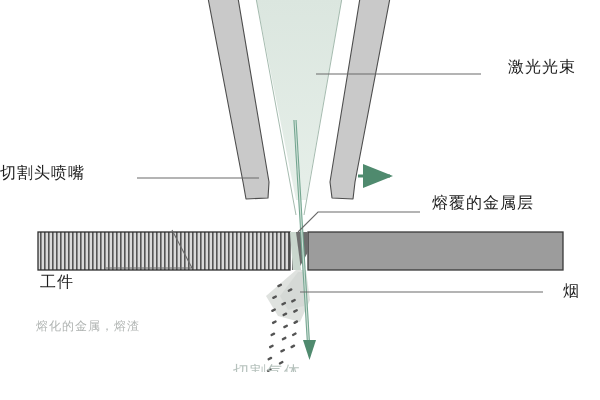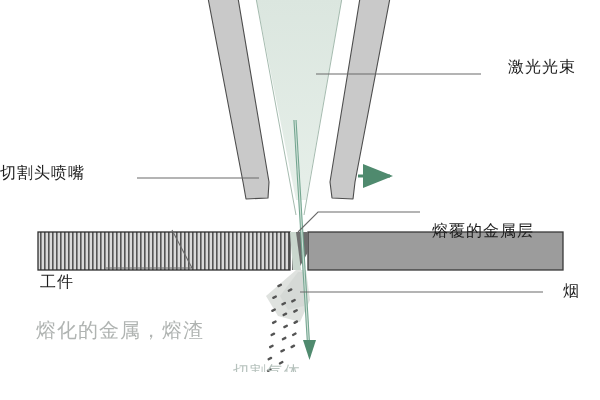--- a/index.html
+++ b/index.html
@@ -24,21 +24,21 @@
     display: block;
   }
   .lbl {
     position: absolute;
     white-space: nowrap;
     letter-spacing: 1px;
     line-height: 1;
     font-family: "Liberation Serif", "DejaVu Serif", serif;
   }
   .lbl-dark { color: #1d1d1d; font-size: 16px; }
-  .lbl-gray { color: #b0b4b2; font-size: 20px; }
+  .lbl-gray { color: #b0b4b2; font-size: 12px; }
   .lbl-green { color: #b6c2bd; font-size: 16px; }
 </style>
 </head>
 <body>
 
 <div id="diagram-root">
 
   <svg id="diagram-svg" viewBox="0 0 600 400">
     <defs>
       <pattern id="hatchPattern" width="4" height="8" patternUnits="userSpaceOnUse">
@@ -129,21 +129,21 @@
     <g>
       <line x1="358" y1="176" x2="390" y2="176" stroke="#4f8a6e" stroke-width="3" marker-end="url(#arrowHeadGreen)"></line>
     </g>
   </svg>
 
   <div class="lbl lbl-dark" style="left:508px; top:59px;">激光光束</div>
 
   <div class="lbl lbl-dark" style="left:0; top:165px;">切割头喷嘴</div>
 
 
-  <div class="lbl lbl-dark" style="left:432px; top:223px;">熔覆的金属层</div>
+  <div class="lbl lbl-dark" style="left:432px; top:195px;">熔覆的金属层</div>
 
   <div class="lbl lbl-dark" style="left:40px; top:274px;">工件</div>
 
   <div class="lbl lbl-dark" style="left:563px; top:283px;">烟</div>
 
   <div class="lbl lbl-gray" style="left:36px; top:320px;">熔化的金属，熔渣</div>
 
   <div class="lbl lbl-green" style="left:233px; top:364px;">切割气体</div>
 
 </div>

